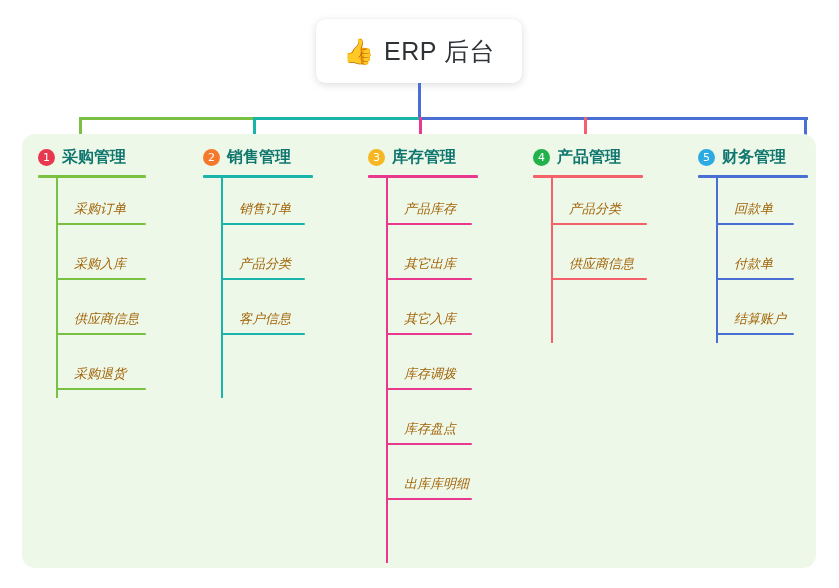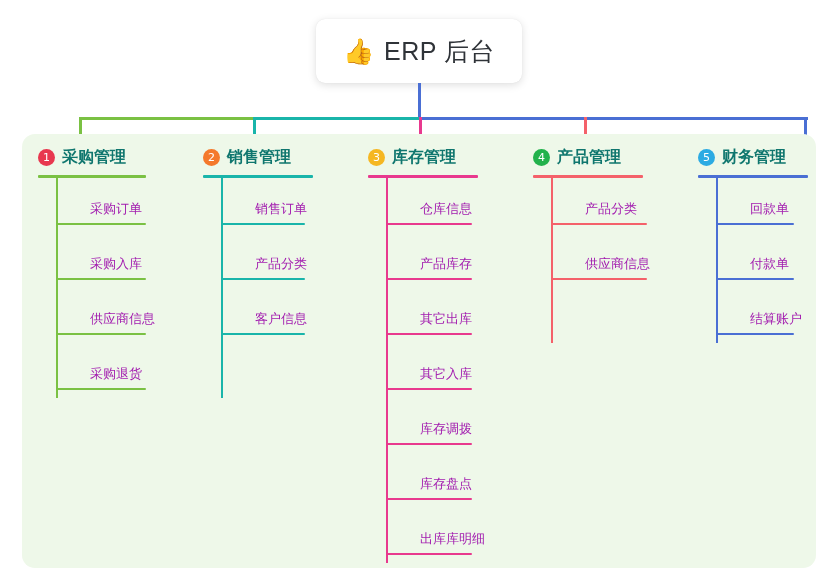--- a/index.html
+++ b/index.html
@@ -108,25 +108,26 @@
     left: 18px;
     top: 0;
     width: 2px;
   }
   .item {
     position: relative;
     height: 55px;
   }
   .item-label {
     position: absolute;
-    left: 52px;
+    left: 36px;
     top: 22px;
     font-size: 13px;
-    color: #a21caf;
+    color: #a16207;
     white-space: nowrap;
+    font-style: italic;
   }
   .item-rule {
     position: absolute;
     left: 18px;
     bottom: 8px;
     height: 2px;
     border-radius: 1px;
   }
 </style>
 </head>
@@ -204,24 +205,20 @@
       </div>
       <div class="col" style="left: 368px;">
         <div class="col-head">
           <span class="badge" style="background: rgb(245, 183, 34);">3</span>
           <span class="col-title">库存管理</span>
         </div>
         <div class="col-rule" style="width: 110px; background: rgb(232, 57, 142);"></div>
         <div class="items">
           <div class="spine" style="background: rgb(232, 57, 142); height: 385px;"></div>
           <div class="item">
-            <span class="item-label">仓库信息</span>
-            <div class="item-rule" style="width: 86px; background: rgb(232, 57, 142);"></div>
-          </div>
-          <div class="item">
             <span class="item-label">产品库存</span>
             <div class="item-rule" style="width: 86px; background: rgb(232, 57, 142);"></div>
           </div>
           <div class="item">
             <span class="item-label">其它出库</span>
             <div class="item-rule" style="width: 86px; background: rgb(232, 57, 142);"></div>
           </div>
           <div class="item">
             <span class="item-label">其它入库</span>
             <div class="item-rule" style="width: 86px; background: rgb(232, 57, 142);"></div>

